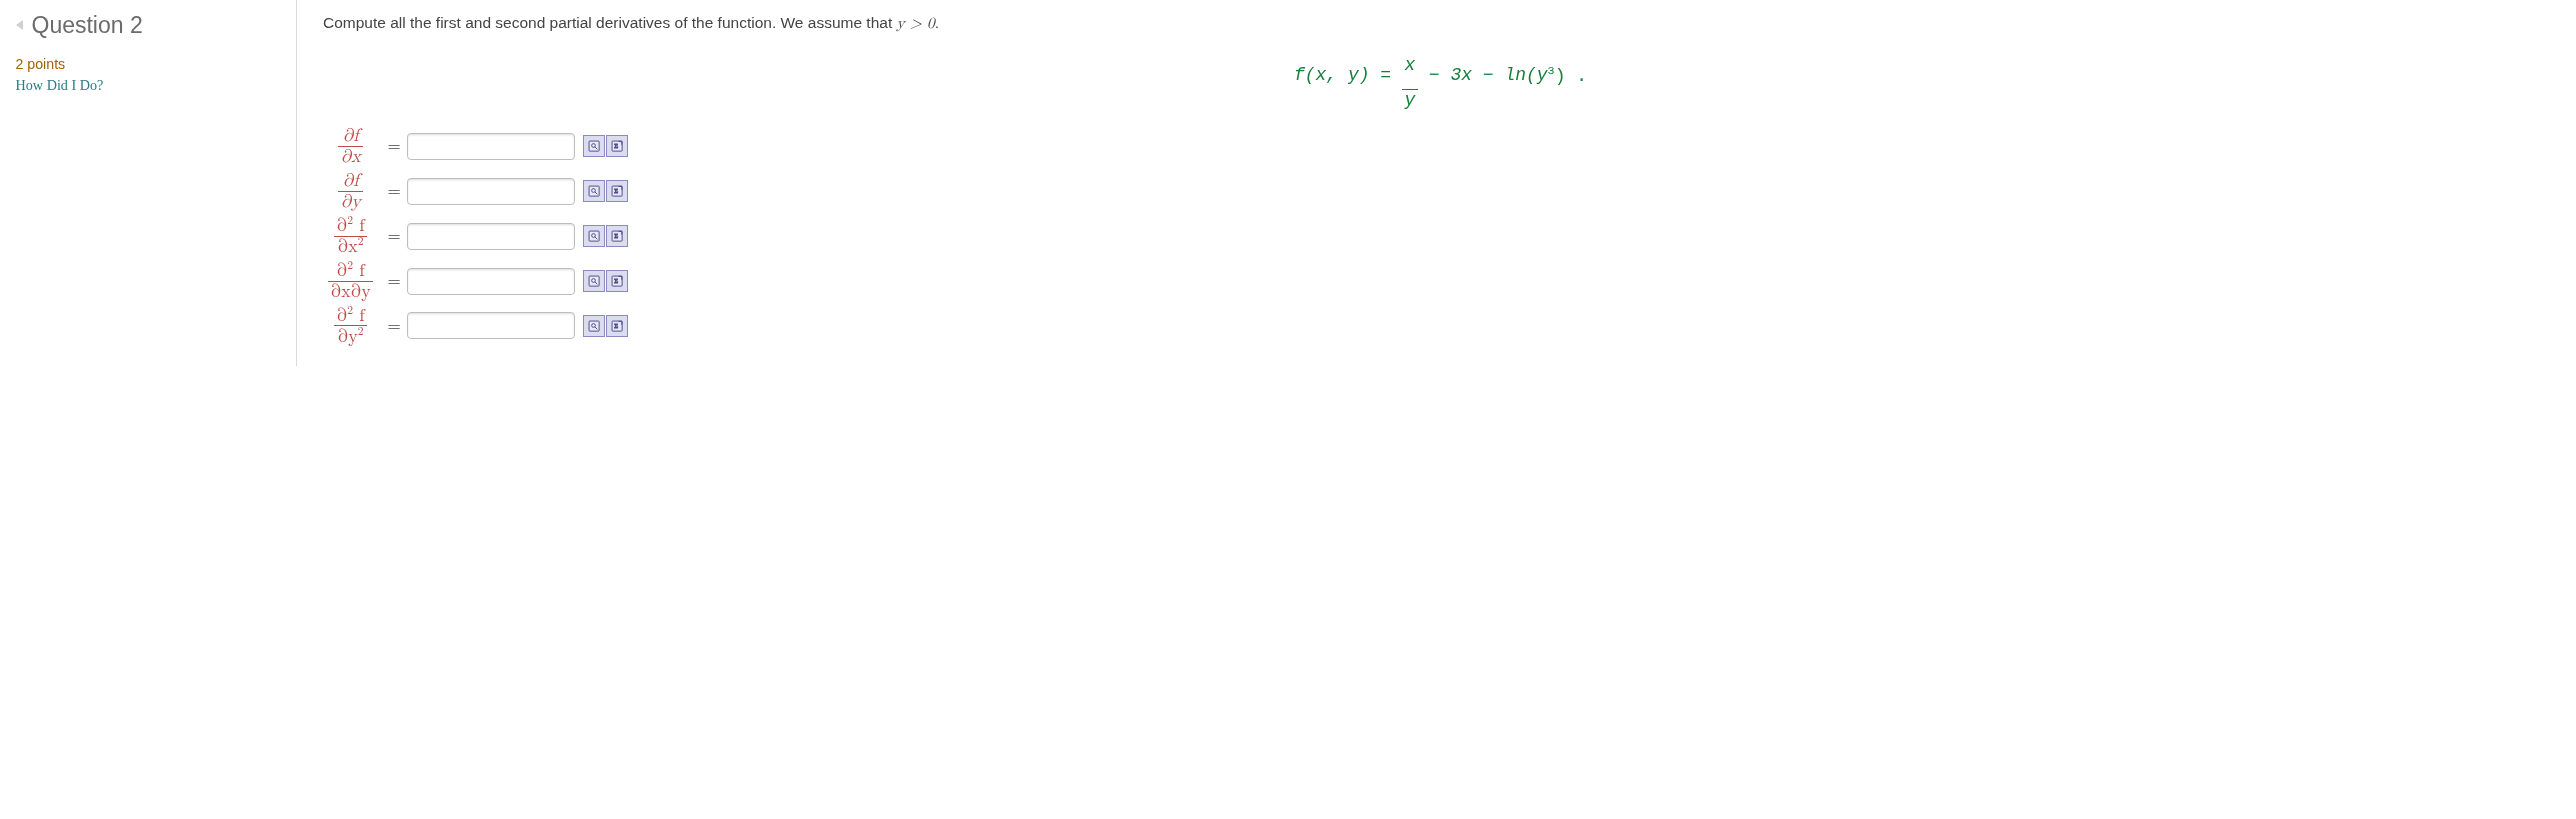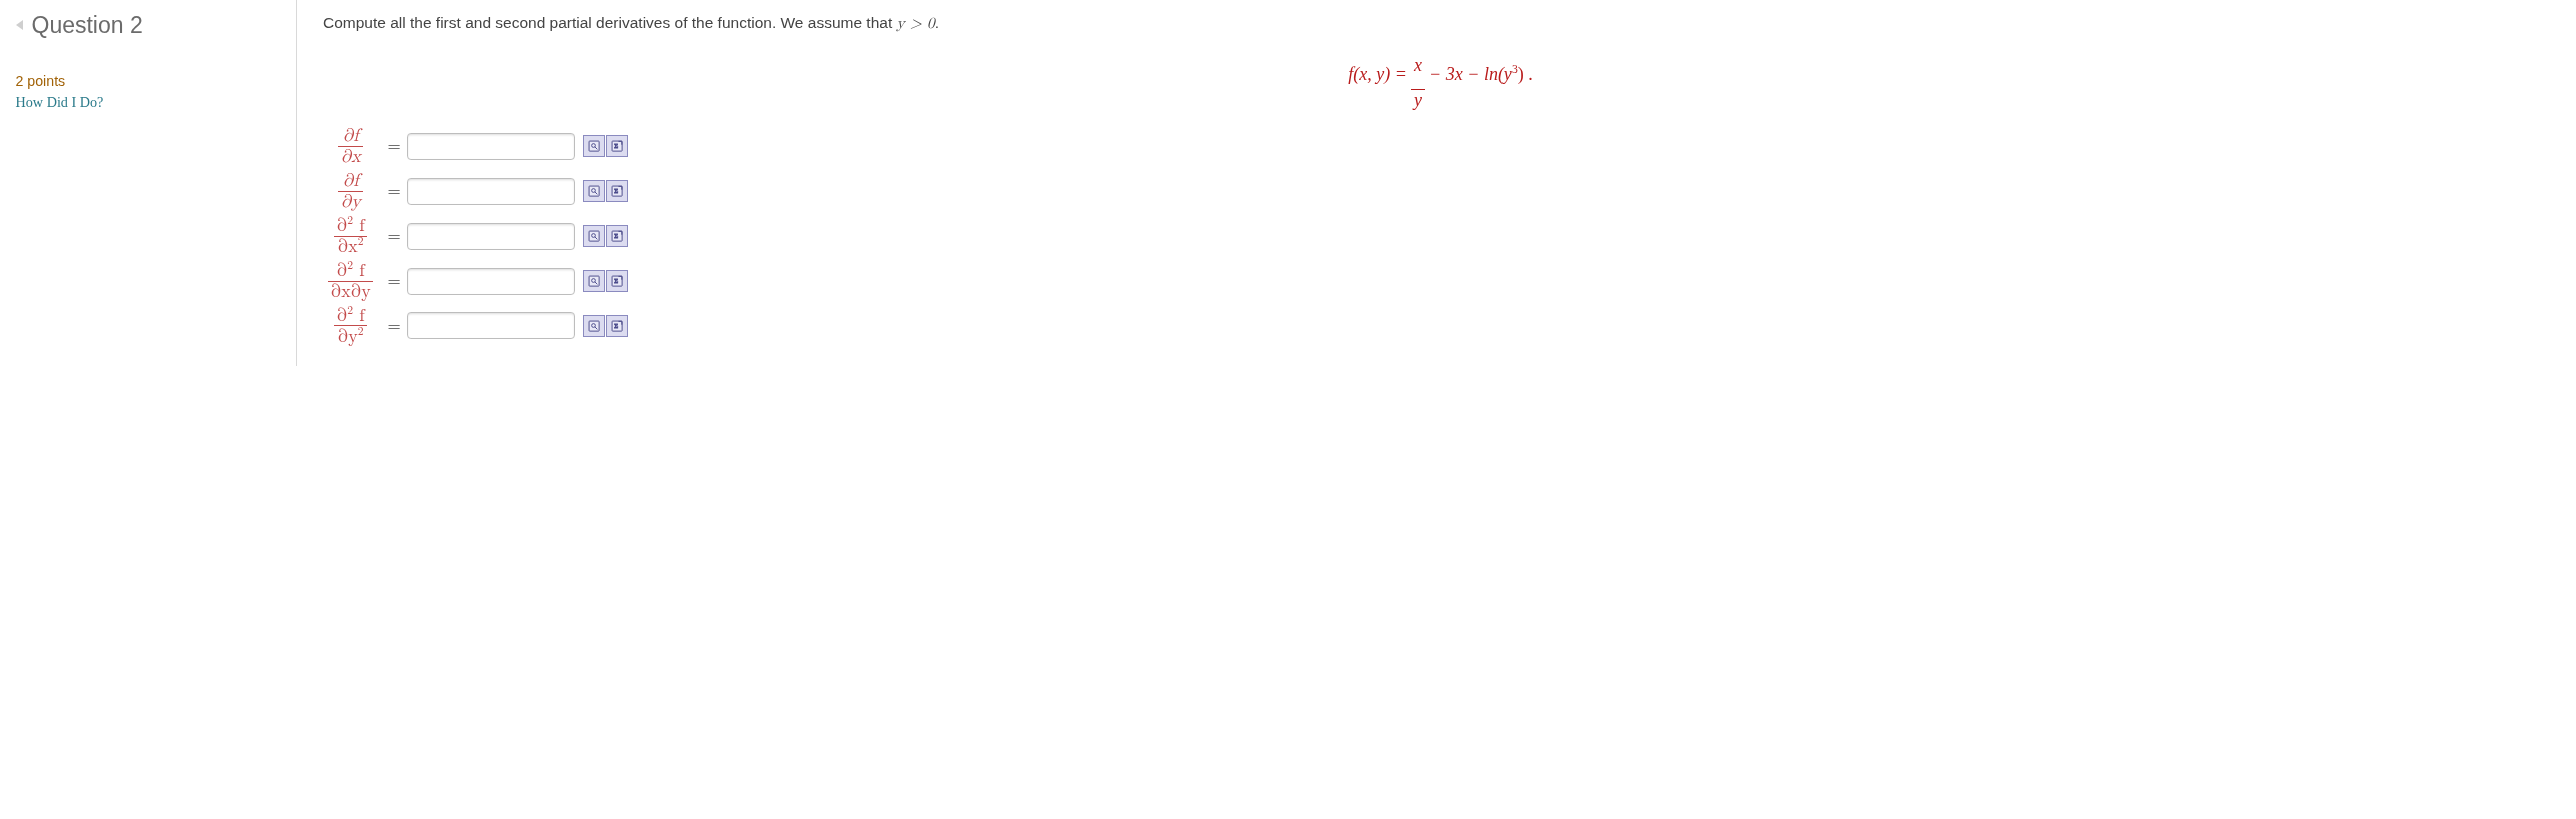--- a/index.html
+++ b/index.html
@@ -15,21 +15,21 @@
   }
   .sidebar {
     width: 297px;
     padding: 11.6px 18px 11.6px 15.5px;
     border-right: 0.6px solid #d9d9d9;
   }
   .q-header {
     display: flex;
     align-items: center;
     gap: 9px;
-    margin-bottom: 34px;
+    margin-bottom: 17px;
   }
   .caret {
     width: 0; height: 0;
     border-top: 5.2px solid transparent;
     border-bottom: 5.2px solid transparent;
     border-right: 7.8px solid #cfcfcf;
     flex: 0 0 auto;
   }
   .q-title {
     font-size: 23px;
@@ -51,25 +51,25 @@
     flex: 1;
     padding: 11.6px 18px 15.5px 26px;
   }
   .prompt {
     font-size: 15.5px;
     line-height: 1.45;
     color: #444;
     margin-bottom: 6.5px;
   }
   .formula-line {
-    font-family: Liberation Serif, serif;
+    font-family: Liberation Mono, monospace;
     font-size: 18px;
     text-align: center;
     margin: 3.9px auto 11.6px auto;
-    color: #b91c1c;
+    color: #15803d;
   }
   .frac {
     display: inline-block;
     vertical-align: middle;
     text-align: center;
     line-height: 1.05;
   }
   .frac .num { display:block; padding: 0 2.6px 0.6px 2.6px; }
   .frac .den { display:block; border-top: 1px solid currentColor; padding: 0.6px 2.6px 0 2.6px; }
   .answers {

